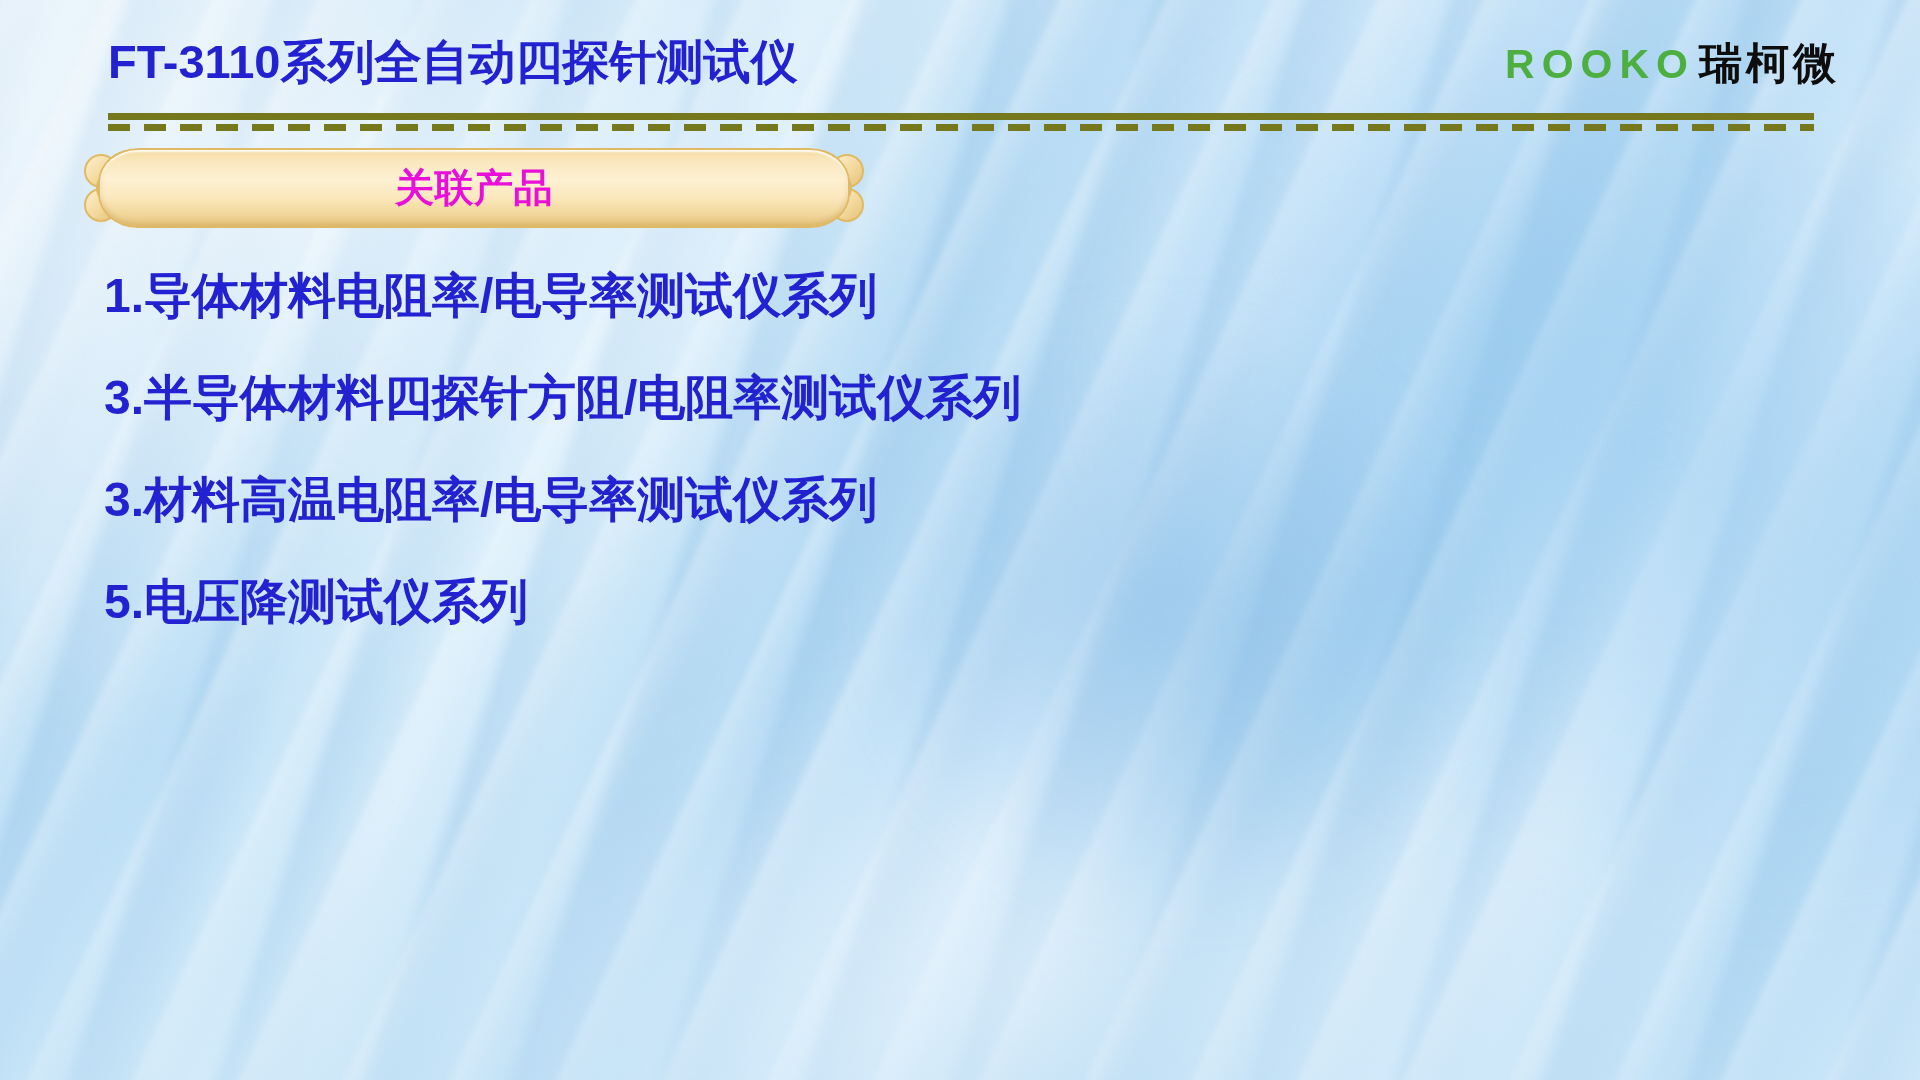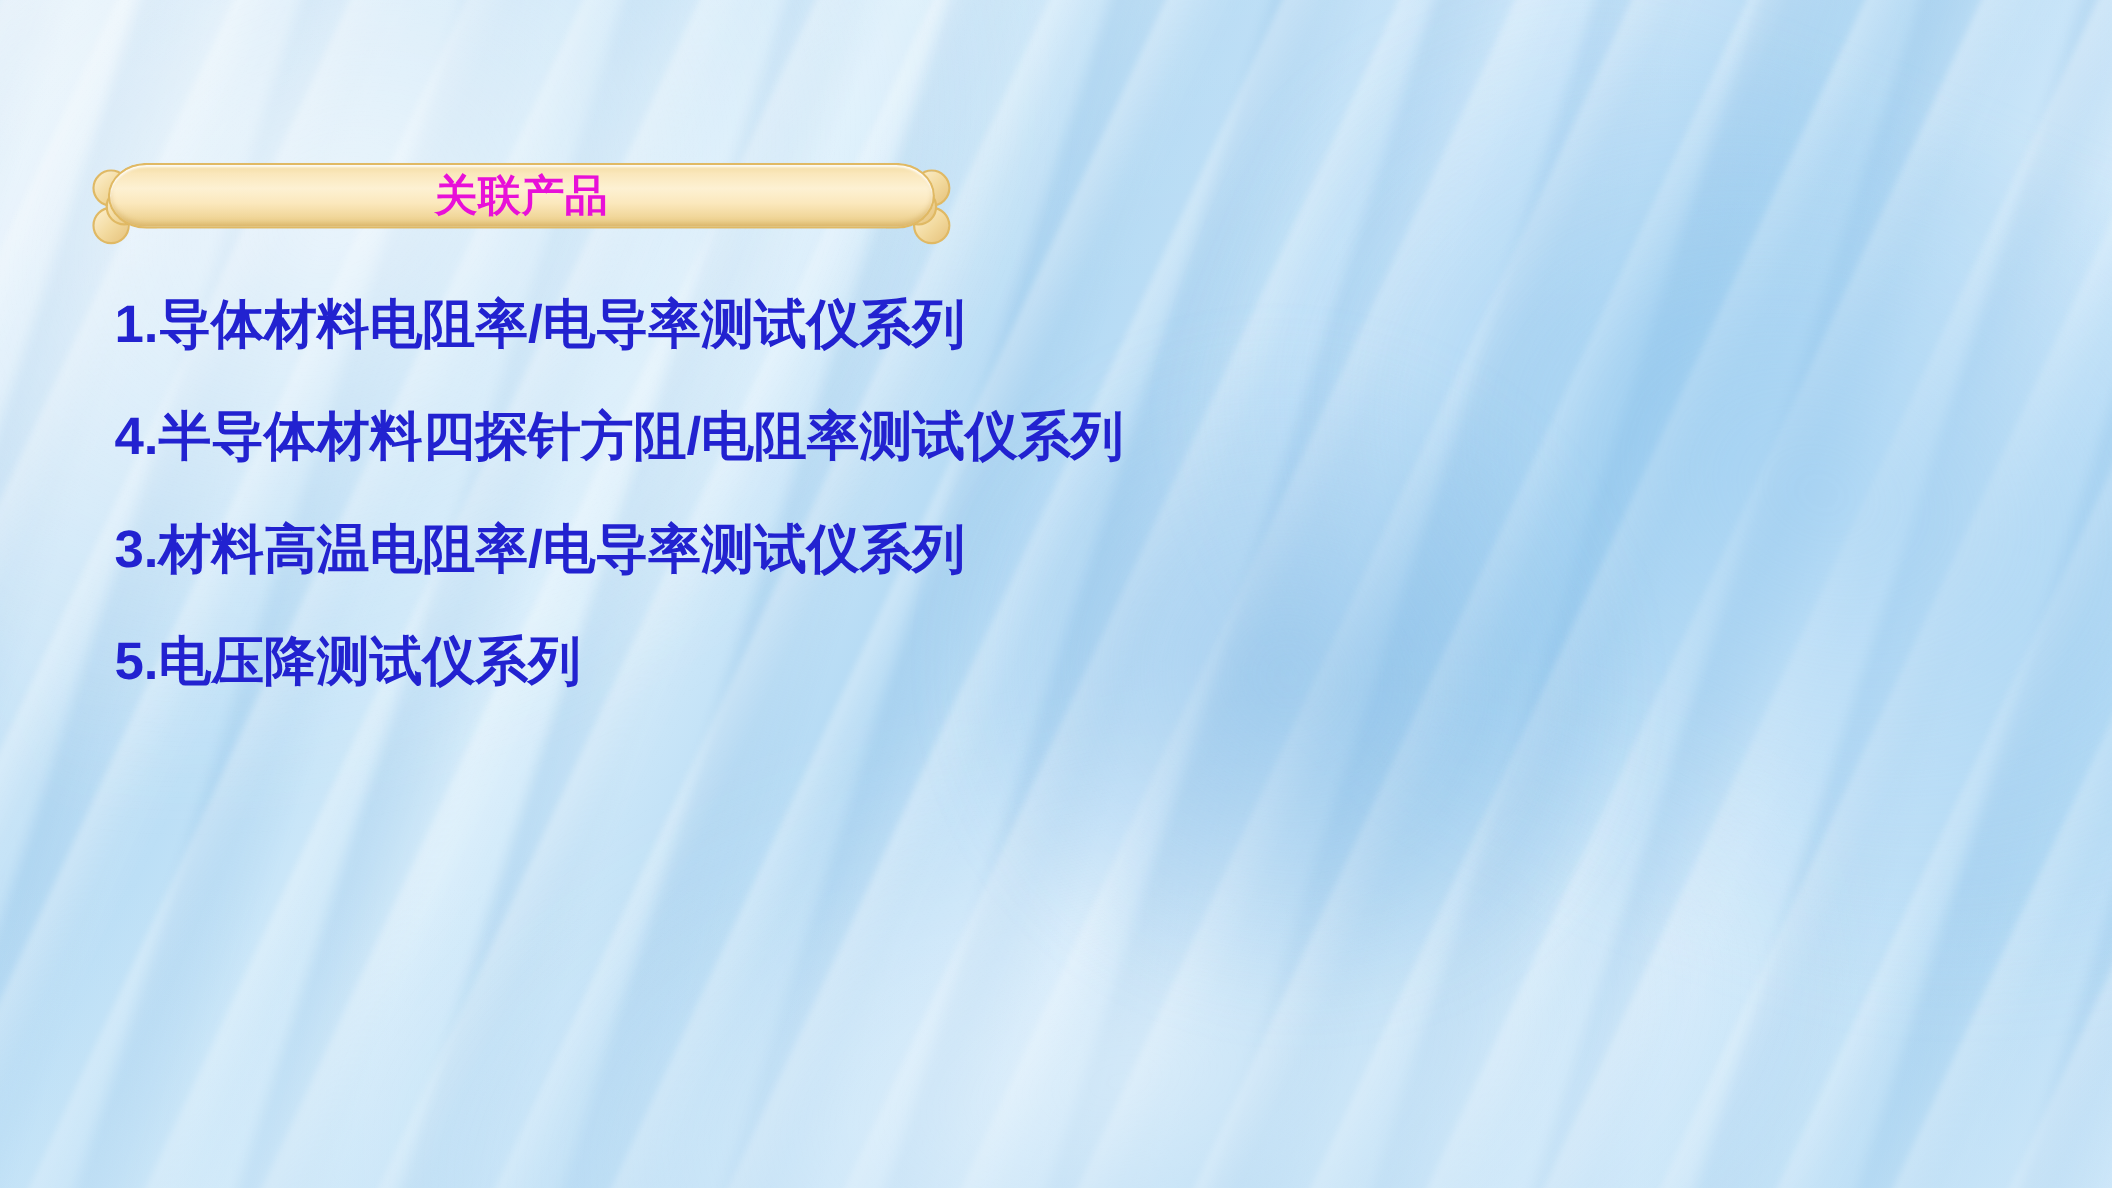--- a/index.html
+++ b/index.html
@@ -147,21 +147,21 @@
       #76781e 0px, #76781e 22px,
       rgba(0,0,0,0) 22px, rgba(0,0,0,0) 36px);
   }
 
   
   .banner-wrap {
     position: absolute;
     left: 98px;
     top: 148px;
     width: 752px;
-    height: 60px;
+    height: 80px;
   }
   .banner-shape {
     position: absolute;
     inset: 0;
     background: linear-gradient(to bottom,
       #f3dca2 0%,
       #fae7bb 14%,
       #fdf1d3 38%,
       #fbe8bd 62%,
       #f1d79b 84%,
@@ -242,20 +242,31 @@
 <div id="slide">
 
   <div class="bg-base"></div>
   <div class="bg-streaks"></div>
   <div class="bg-blob-a"></div>
   <div class="bg-blob-b"></div>
   <div class="bg-blob-c"></div>
   <div class="bg-blob-d"></div>
   <div class="bg-vignette"></div>
 
+  <div class="header">
+
+    <div class="slide-title">FT-3110系列全自动四探针测试仪</div>
+
+    <div class="brand">
+      <span class="brand-latin">ROOKO</span><span class="brand-cn">瑞柯微</span>
+    </div>
+
+    <div class="rule-solid"></div>
+    <div class="rule-dashed"></div>
+  </div>
 
   <div class="banner-wrap">
 
     <div class="banner-left-scallop">
       <div class="scallop-lobe" style="left:0px; top:2px;"></div>
       <div class="scallop-lobe" style="left:0px; top:36px;"></div>
       <div class="scallop-lobe" style="left:12px; top:19px;"></div>
     </div>
 
     <div class="banner-right-scallop">
@@ -266,18 +277,18 @@
 
     <div class="banner-shape"></div>
 
     <div class="banner-text">
       <span class="cn">关联产品</span>
     </div>
   </div>
 
   <div class="list">
     <div class="list-item">1.导体材料电阻率/电导率测试仪系列</div>
-    <div class="list-item">4.半导体材料四探针方阻/电阻率测试仪系列</div>
+    <div class="list-item">3.半导体材料四探针方阻/电阻率测试仪系列</div>
     <div class="list-item">3.材料高温电阻率/电导率测试仪系列</div>
     <div class="list-item">5.电压降测试仪系列</div>
   </div>
 
 </div>
 
 </body></html>

